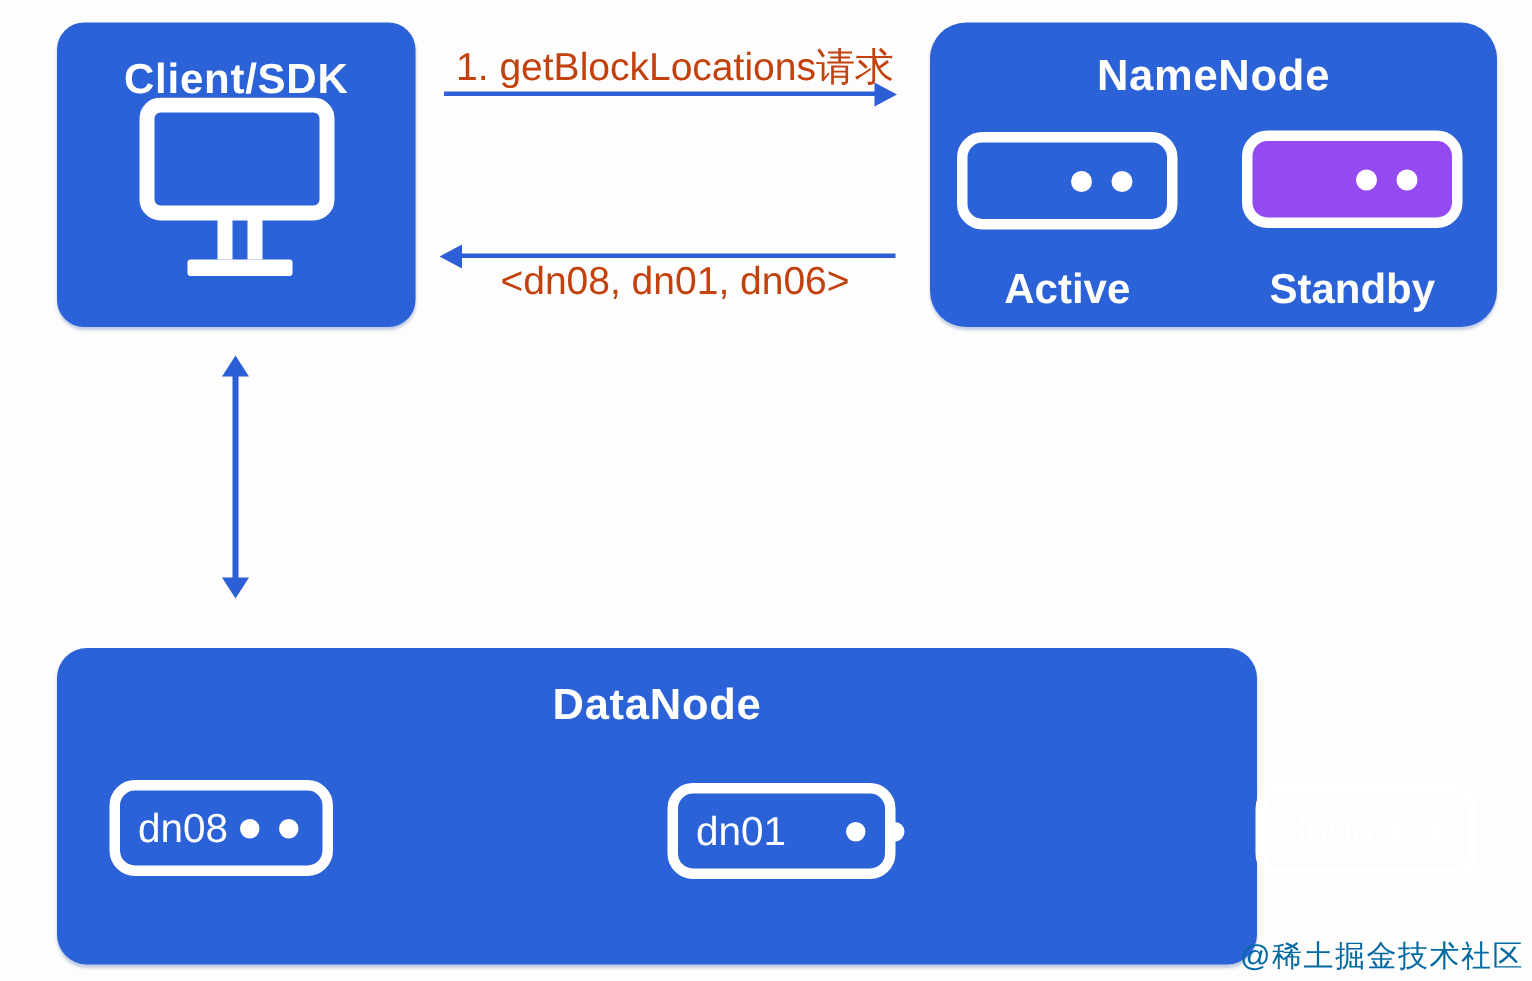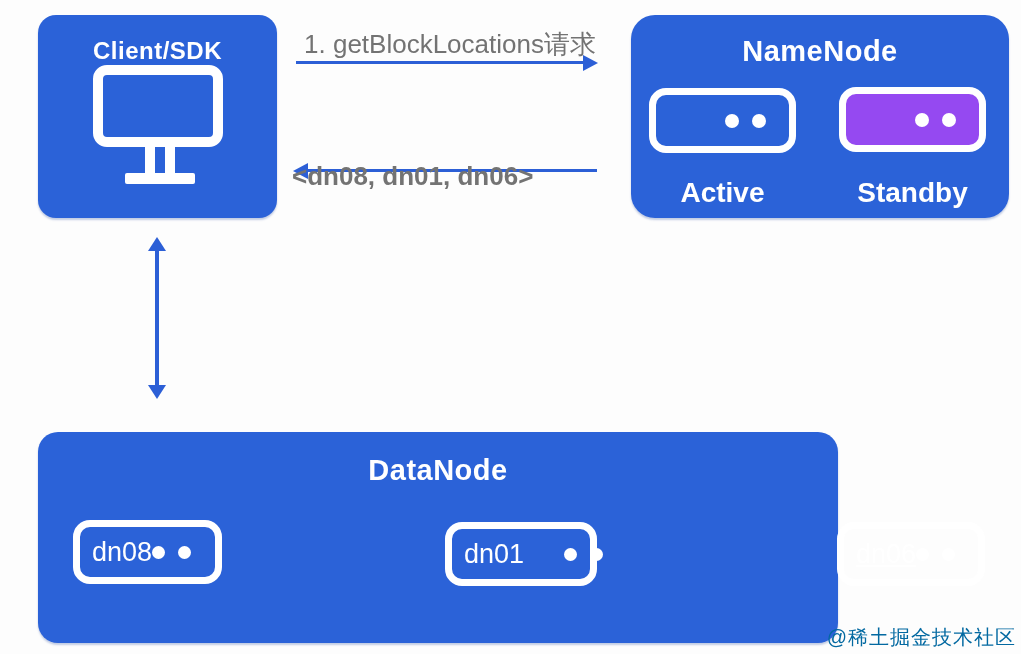--- a/index.html
+++ b/index.html
@@ -3,63 +3,63 @@
 <meta charset="utf-8">
 <style>
   html,body{margin:0;padding:0;background:#fff;}
   .canvas{
     position:relative;width:1021px;height:654px;overflow:hidden;
     background:#fdfdfd;
     font-family:"Liberation Sans","DejaVu Sans",sans-serif;
   }
   .box{position:absolute;background:#2b62d8;color:#fff;}
   .client-box{left:38px;top:15px;width:239px;height:203px;border-radius:18px;box-shadow:0 2px 2px rgba(20,60,150,.25);}
-  .namenode-box{left:620px;top:15px;width:378px;height:203px;border-radius:24px;box-shadow:0 2px 2px rgba(20,60,150,.25);margin-left:11px;}
+  .namenode-box{left:620px;top:15px;width:378px;height:203px;border-radius:24px;box-shadow:0 2px 2px rgba(20,60,150,.25);}
   .datanode-box{left:38px;top:432px;width:800px;height:211px;border-radius:20px;box-shadow:0 2px 2px rgba(20,60,150,.25);}
-  .box-title{position:absolute;left:0;right:0;text-align:center;font-size:24px;font-weight:600;letter-spacing:.5px;}
+  .box-title{position:absolute;left:0;right:0;text-align:center;font-size:28px;font-weight:600;letter-spacing:.5px;}
   .client-title{top:22px;}
   .namenode-title{top:20px;font-size:29px;}
   .datanode-title{top:22px;font-size:29px;}
 
   .monitor{position:absolute;left:50%;top:50px;transform:translateX(-50%);}
 
   .server{position:absolute;width:147px;height:65px;border:7px solid #fff;border-radius:17px;
     box-sizing:border-box;display:flex;align-items:center;justify-content:flex-end;
     gap:13px;padding-right:23px;}
   .server-active{left:18px;top:73px;background:transparent;}
   .server-standby{left:208px;top:72px;background:#9549f1;}
   .dot{width:14px;height:14px;border-radius:50%;background:#fff;flex:0 0 auto;}
 
   .nn-label{position:absolute;top:162px;width:147px;text-align:center;font-size:28px;font-weight:600;color:#fff;}
   .nn-label-active{left:18px;}
   .nn-label-standby{left:208px;}
 
-  .flow-text{position:absolute;color:#737373;font-size:26px;white-space:nowrap;}
+  .flow-text{position:absolute;color:#c2410c;font-size:26px;white-space:nowrap;}
   .f1{left:292px;top:27px;width:316px;text-align:center;}
   .f2a{left:292px;top:135px;width:316px;text-align:center;}
-  .f2b{left:292px;top:161px;width:316px;text-align:left;font-weight:bold;}
+  .f2b{left:292px;top:172px;width:316px;text-align:center;}
   .f3{left:168px;top:310px;}
 
   .h-arrow{position:absolute;height:16px;}
   .f1-arrow{left:296px;top:55px;width:302px;}
   .f2-arrow{left:293px;top:163px;width:304px;}
   .shaft{position:absolute;top:6px;height:3px;background:#2c5fd6;}
   .arrow-right .shaft{left:0;right:13px;}
   .arrow-left .shaft{left:13px;right:0;}
   .head{position:absolute;top:0;width:0;height:0;}
   .arrow-right .head{right:0;border-top:8px solid transparent;border-bottom:8px solid transparent;border-left:15px solid #2c5fd6;}
   .arrow-left .head{left:0;border-top:8px solid transparent;border-bottom:8px solid transparent;border-right:15px solid #2c5fd6;}
 
   .v-arrow{position:absolute;left:148px;top:237px;width:18px;height:162px;}
   .v-shaft{position:absolute;left:7px;top:11px;bottom:11px;width:4px;background:#2c5fd6;}
   .v-head-top{position:absolute;top:0;left:0;width:0;height:0;border-left:9px solid transparent;border-right:9px solid transparent;border-bottom:14px solid #2c5fd6;}
   .v-head-bottom{position:absolute;bottom:0;left:0;width:0;height:0;border-left:9px solid transparent;border-right:9px solid transparent;border-top:14px solid #2c5fd6;}
 
   .dn-node{position:absolute;height:64px;border:7px solid #fff;border-radius:17px;box-sizing:border-box;
-    display:flex;align-items:center;
+    display:flex;align-items:center;justify-content:space-between;
     padding:0 16px 0 12px;color:#fff;font-size:27px;}
   .dn-node .dot{width:13px;height:13px;}
   .dn-dots{display:flex;gap:13px;align-items:center;}
   .dn-0{left:35px;top:88px;width:149px;}
   .dn-1{left:407px;top:90px;width:152px;gap:40px;}
   .dn-2{left:799px;top:90px;width:148px;text-decoration:underline;}
 
   .watermark{position:absolute;right:5px;top:624px;font-size:20px;color:#0369a1;letter-spacing:1px;}
 </style>
 </head>

